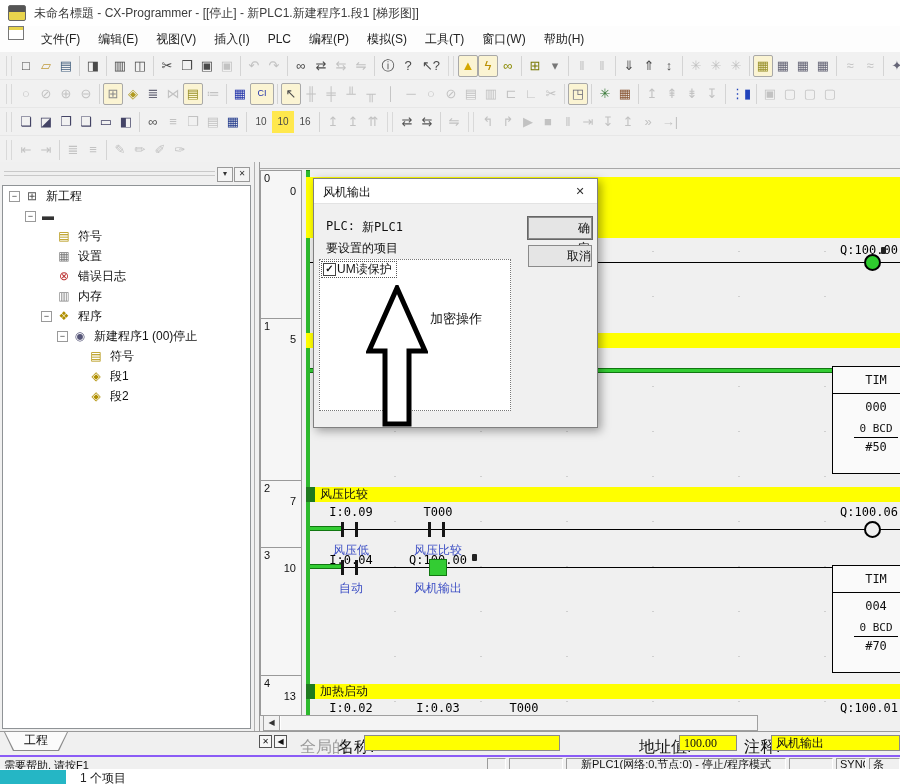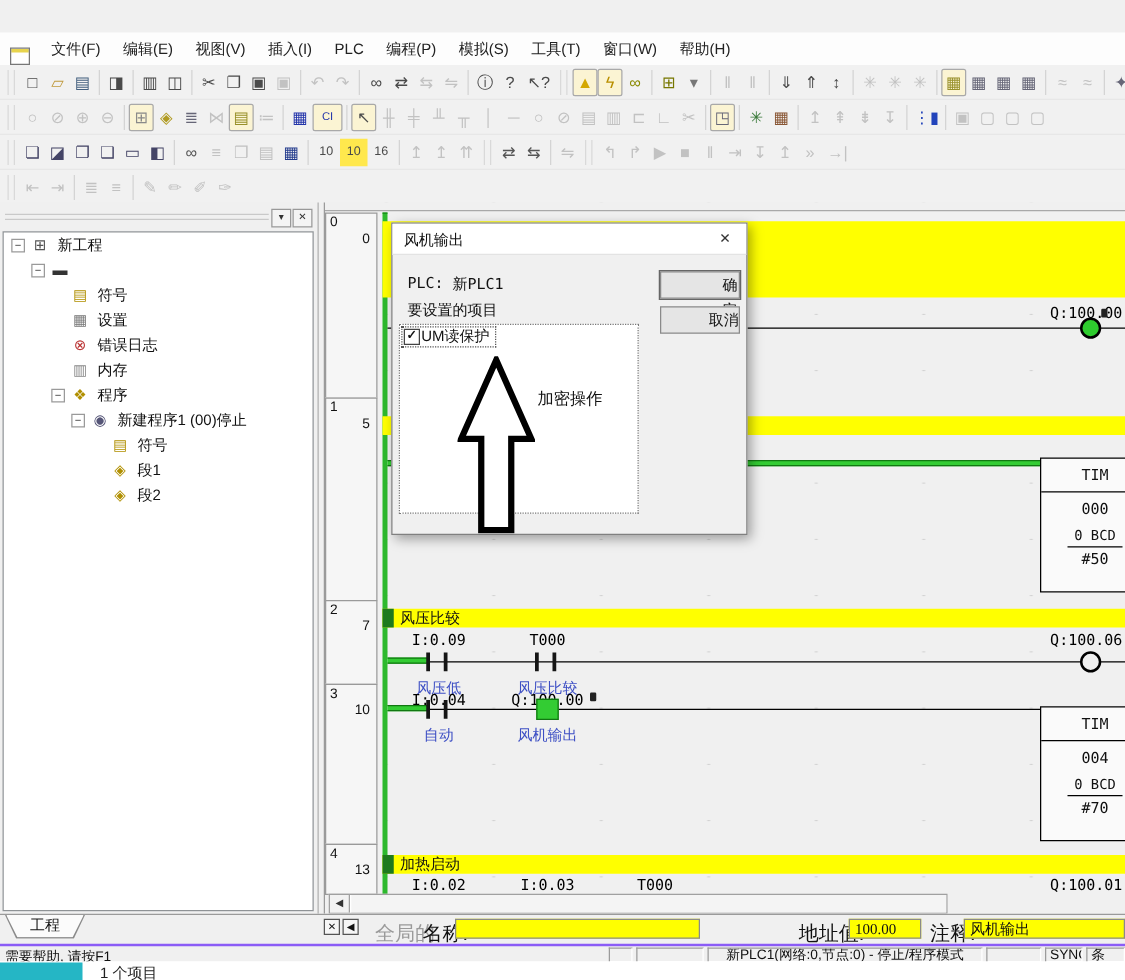--- a/index.html
+++ b/index.html
@@ -2,21 +2,21 @@
 <html><head>
 <meta charset="utf-8">
 <style>
   html,body{margin:0;padding:0;background:#fff;}
   #app{position:relative;width:900px;height:784px;background:#f0f0f0;overflow:hidden;
        font-family:"Liberation Sans",sans-serif;font-size:12px;color:#111;}
   
   #titlebar{position:absolute;left:0;top:0;width:900px;height:26px;background:#ffffff;display:flex;align-items:center;}
   #appicon{width:16px;height:14px;margin:0 8px 0 8px;border:1px solid #666;background:linear-gradient(#555 0 45%,#e8d44d 45% 100%);border-radius:2px;}
   #titletext{color:#3c3c3c;font-size:12px;white-space:nowrap;}
-  #menubar{position:absolute;left:0;top:26px;width:900px;height:26px;background:#fdfdfd;border-bottom:1px solid #e0e0e0;display:flex;align-items:flex-end;}
+  #menubar{position:absolute;left:0;top:26px;width:900px;height:26px;background:#fdfdfd;border-bottom:1px solid #e0e0e0;display:flex;align-items:flex-start;}
   #childicon{width:14px;height:12px;margin:0 8px;border:1px solid #777;background:#fff;box-shadow:inset 0 3px 0 #e8d44d;}
   .mitem{padding:0 9px;height:26px;line-height:26px;color:#222;}
   
   #toolbars{position:absolute;left:0;top:52px;width:900px;height:110px;background:#f1f1f1;overflow:hidden;}
   .tbrow{height:27px;display:flex;align-items:center;padding-left:2px;border-bottom:1px solid #e7e7e7;}
   .tbtn{display:inline-block;width:20px;height:22px;line-height:21px;text-align:center;font-size:13px;color:#4a4a4a;flex:0 0 auto;box-sizing:border-box;}
   .tbtn.d{color:#c2c2c2 !important;}
   .tbtn.p{border:1px solid #a9a9a9;background:#fbf4d3;border-radius:2px;line-height:19px;}
   .tsep{width:1px;height:20px;background:#d4d4d4;margin:0 3px;flex:0 0 auto;}
   .thandle{width:4px;height:20px;border-left:1px solid #d9d9d9;border-right:1px solid #d9d9d9;margin:0 4px;flex:0 0 auto;}
@@ -87,20 +87,24 @@
   .sp{position:absolute;top:1px;height:12px;border:1px solid;border-color:#9b9b9b #ffffff #ffffff #9b9b9b;font-size:11px;line-height:11px;padding:0 3px;box-sizing:border-box;overflow:hidden;white-space:nowrap;}
   #understrip{position:absolute;left:0;top:769px;width:900px;height:15px;background:#ffffff;}
   #cyanbox{position:absolute;left:0;top:1px;width:66px;height:14px;background:#25b6c5;}
   #itemscount{position:absolute;left:80px;top:1px;font-size:12px;color:#222;}
 </style>
 </head>
 <body>
 
 <div id="app">
 
+  <div id="titlebar">
+    <div id="appicon"></div>
+    <span id="titletext">未命名標題 - CX-Programmer - [[停止] - 新PLC1.新建程序1.段1 [梯形图]]</span>
+  </div>
 
   <div id="menubar">
     <div id="childicon"></div>
     <span style="display:flex;">
         <span class="mitem">文件(F)</span>
         <span class="mitem">编辑(E)</span>
         <span class="mitem">视图(V)</span>
         <span class="mitem">插入(I)</span>
         <span class="mitem">PLC</span>
         <span class="mitem">编程(P)</span>

